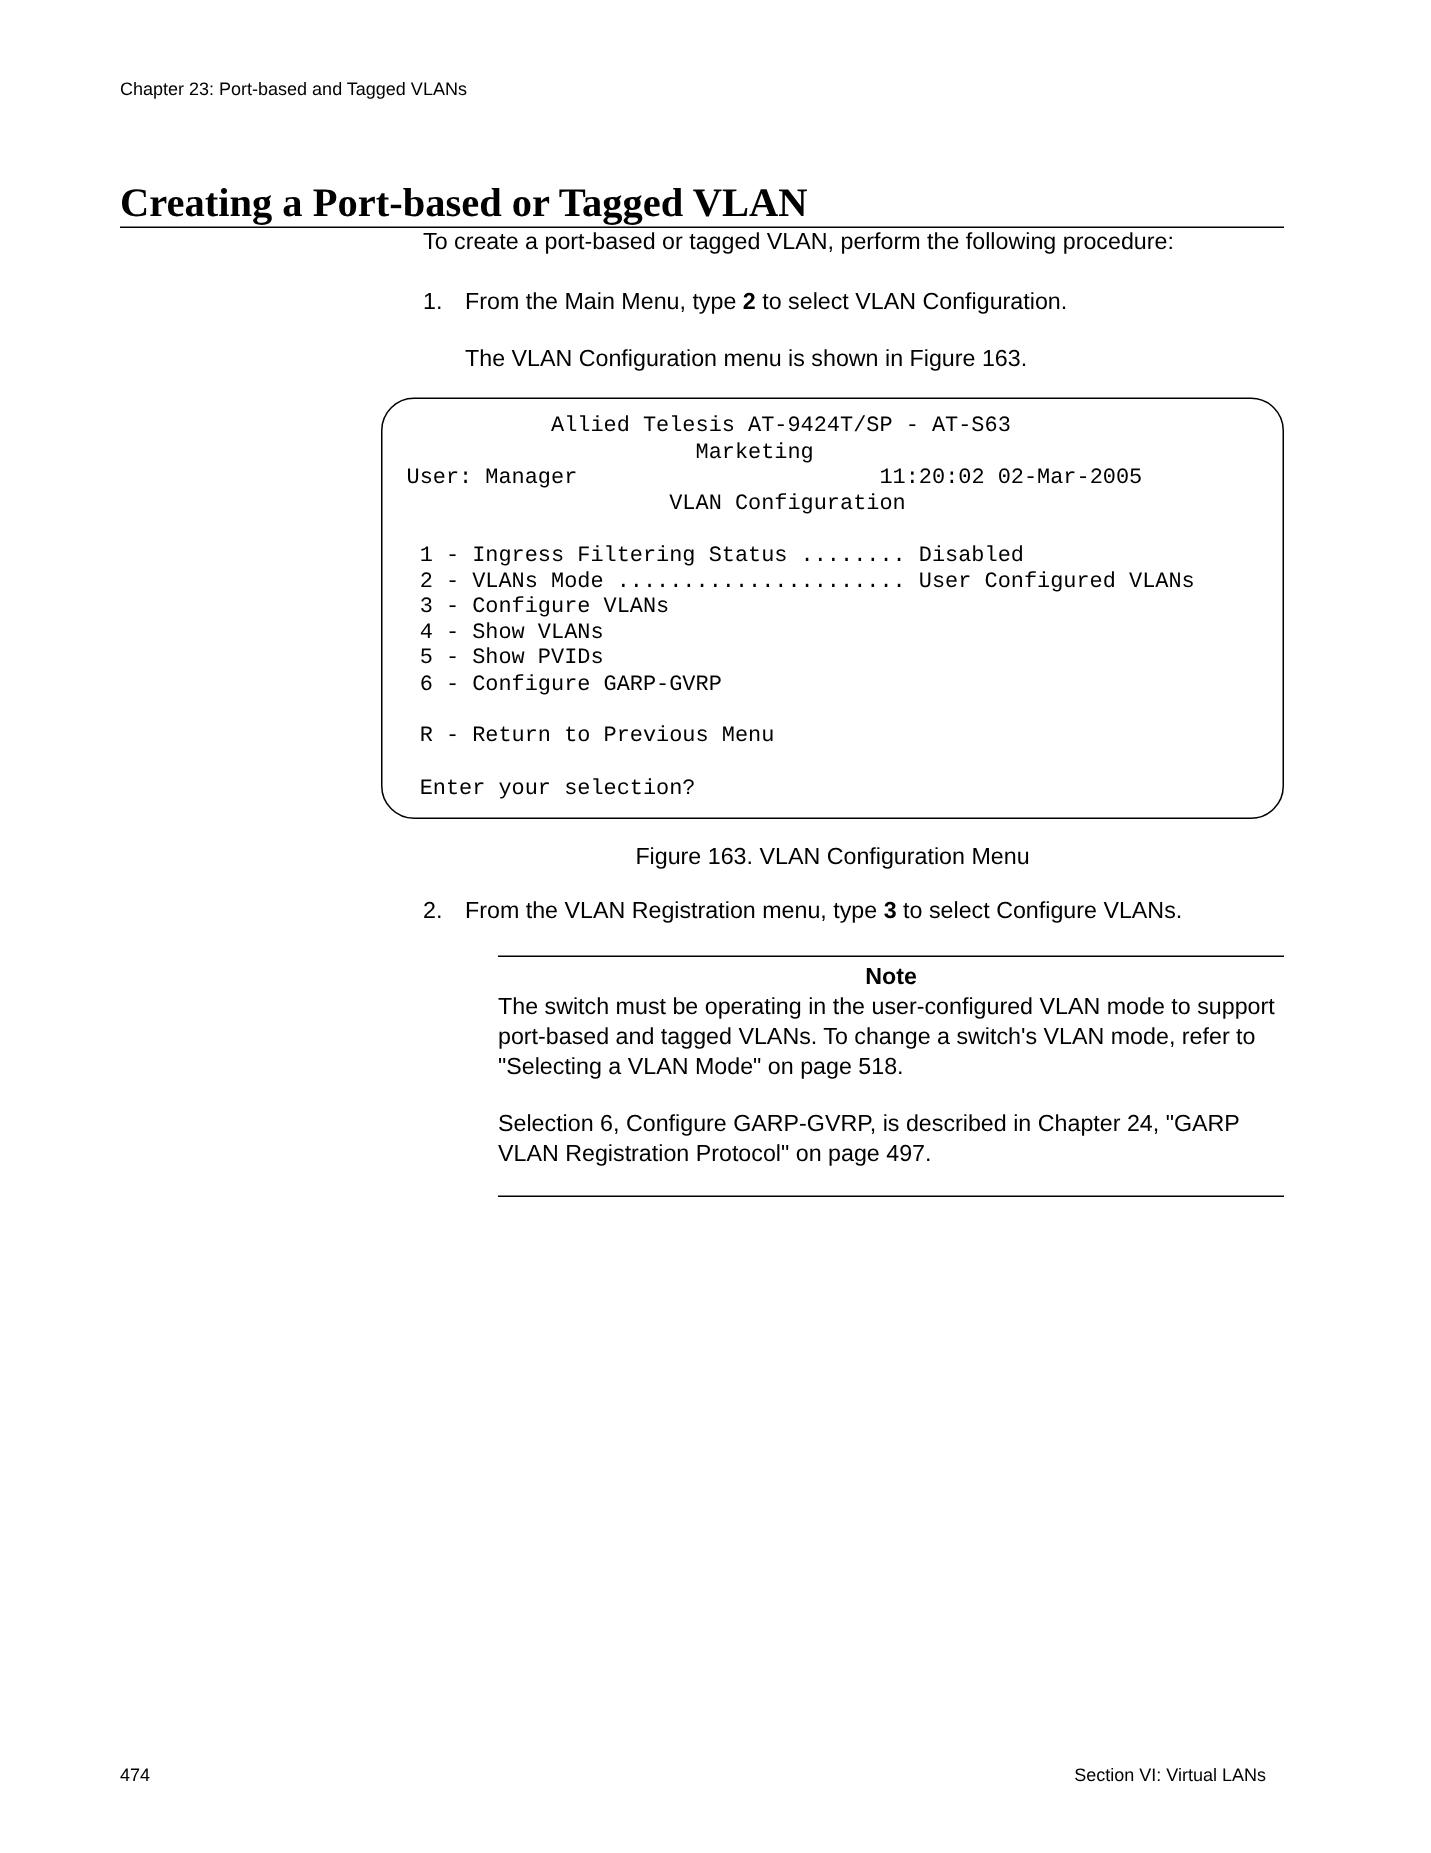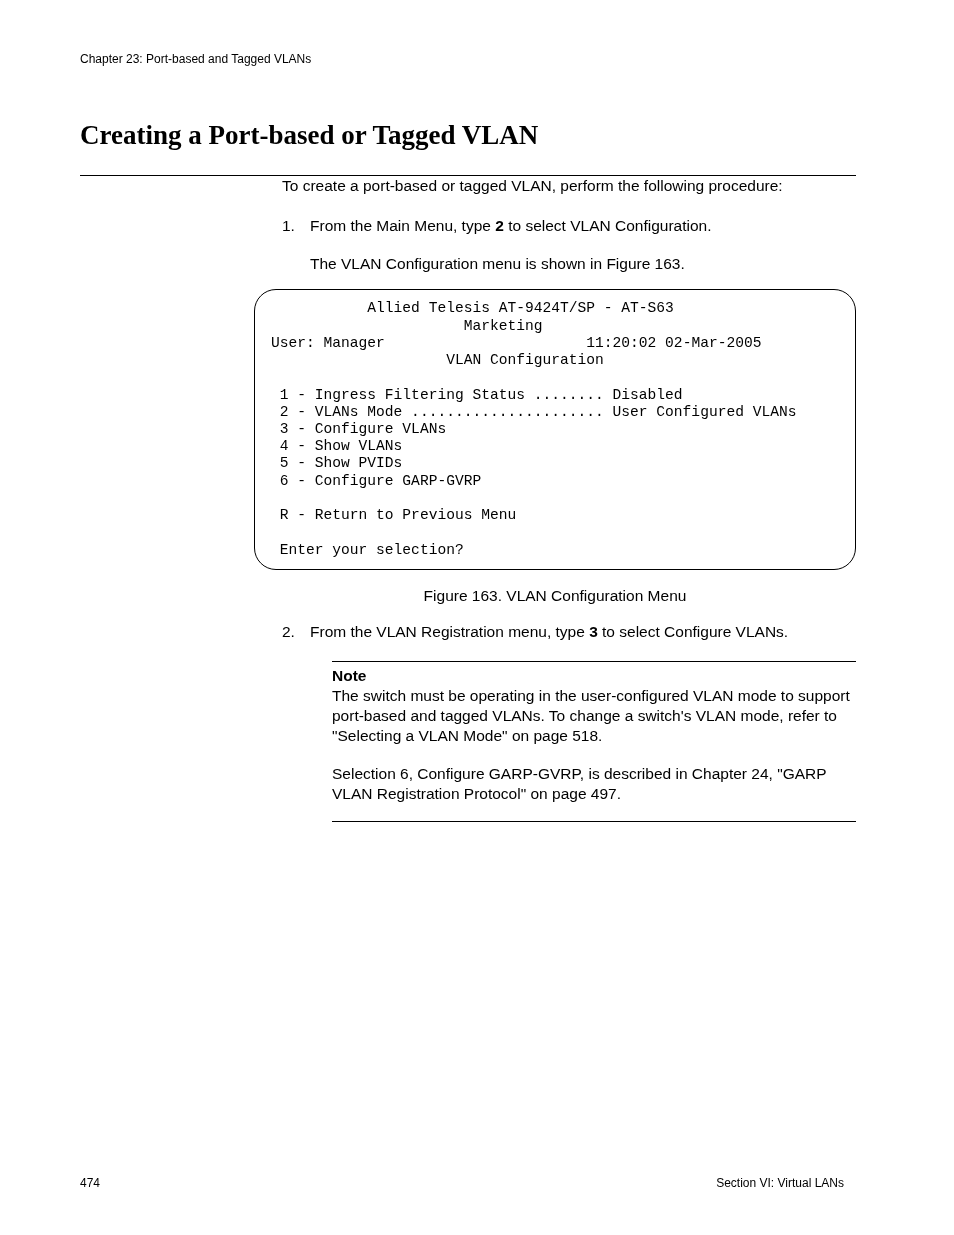--- a/index.html
+++ b/index.html
@@ -17,21 +17,21 @@
     padding: 52px 80px 45px 80px;
   }
   .chapter-header {
     font-size: 12px;
   }
   .main-heading {
     font-family: "Times New Roman", Times, serif;
     font-size: 27px;
     font-weight: bold;
     margin-top: 54px;
-    padding-bottom: 24px;
+    padding-bottom: 0;
     border-bottom: 1px solid #000;
   }
   .body-content {
     margin-left: 202px;
     font-size: 15.5px;
     line-height: 1.28;
   }
   .intro-para {
     margin-bottom: 20px;
   }
@@ -74,20 +74,21 @@
     margin-top: 20px;
   }
   .note-rule {
     border: none;
     border-top: 1px solid #000;
     margin: 0 0 4px 0;
   }
   .note-label {
     font-weight: bold;
     font-size: 15.5px;
+    text-align: center;
   }
   .note-text {
     margin-bottom: 18px;
   }
   .footer {
     position: absolute;
     bottom: 45px;
     left: 80px;
     right: 92px;
     display: flex;

